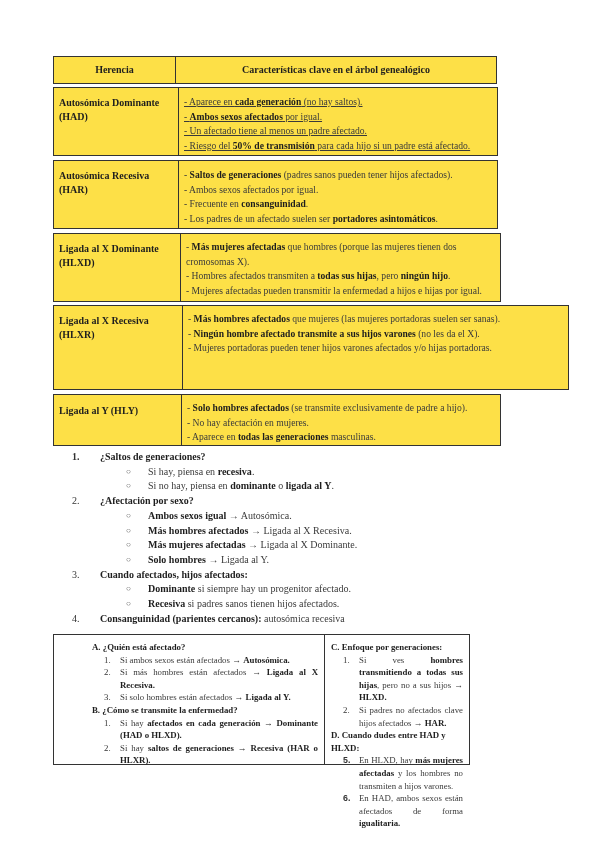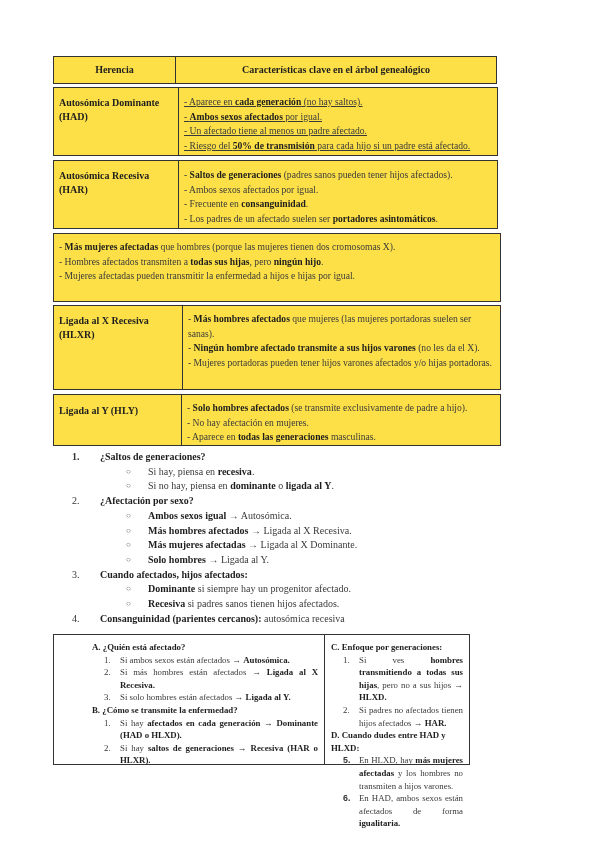--- a/index.html
+++ b/index.html
@@ -64,28 +64,32 @@
   </div>
   <div class="cell-r" style="padding-top:7px;">
     <div class="line"><span>- </span><b>Saltos de generaciones</b><span> (padres sanos pueden tener hijos afectados).</span></div>
     <div class="line"><span>- Ambos sexos afectados por igual.</span></div>
     <div class="line"><span>- Frecuente en </span><b>consanguinidad</b><span>.</span></div>
     <div class="line"><span>- Los padres de un afectado suelen ser </span><b>portadores asintomáticos</b><span>.</span></div>
   </div>
 </div>
 
 <div class="box" style="left:53px; top:233px; width:448px; height:69px;">
+  <div class="cell-l" style="width:127px; padding-top:8px;">
+    <div>Ligada al X Dominante</div>
+    <div>(HLXD)</div>
+  </div>
   <div class="cell-r" style="padding-top:6px;">
     <div class="wrap"><span>- </span><b>Más mujeres afectadas</b><span> que hombres (porque las mujeres tienen dos cromosomas X).</span></div>
     <div class="line"><span>- Hombres afectados transmiten a </span><b>todas sus hijas</b><span>, pero </span><b>ningún hijo</b><span>.</span></div>
     <div class="line"><span>- Mujeres afectadas pueden transmitir la enfermedad a hijos e hijas por igual.</span></div>
   </div>
 </div>
 
-<div class="box" style="left:53px; top:305px; width:448px; height:85px;">
+<div class="box" style="left:53px; top:305px; width:516px; height:85px;">
   <div class="cell-l" style="width:129px; padding-top:8px;">
     <div>Ligada al X Recesiva</div>
     <div>(HLXR)</div>
   </div>
   <div class="cell-r" style="padding-top:6px;">
     <div class="wrap"><span>- </span><b>Más hombres afectados</b><span> que mujeres (las mujeres portadoras suelen ser sanas).</span></div>
     <div class="line"><span>- </span><b>Ningún hombre afectado transmite a sus hijos varones</b><span> (no les da el X).</span></div>
     <div class="wrap"><span>- Mujeres portadoras pueden tener hijos varones afectados y/o hijas portadoras.</span></div>
   </div>
 </div>
@@ -181,21 +185,21 @@
       </div>
   </div>
   <div class="gcol right">
     <div class="gh">C.  Enfoque por generaciones:</div>
     <div class="gi">
         <span class="n">1.</span>
         <span class="t"><span>Si ves </span><b>hombres transmitiendo a todas sus hijas</b><span>, pero no a sus hijos → </span><b>HLXD.</b></span>
       </div>
     <div class="gi">
         <span class="n">2.</span>
-        <span class="t"><span>Si padres no afectados tienen hijos afectados → </span><b>HAR.</b></span>
+        <span class="t"><span>Si padres no afectados clave hijos afectados → </span><b>HAR.</b></span>
       </div>
     <div class="gh">D. Cuando dudes entre HAD y HLXD:</div>
     <div class="gi">
         <span class="n alt">5.</span>
         <span class="t"><span>En HLXD, hay </span><b>más mujeres afectadas</b><span> y los hombres no transmiten a hijos varones.</span></span>
       </div>
     <div class="gi">
         <span class="n alt">6.</span>
         <span class="t"><span>En HAD, ambos sexos están afectados de forma </span><b>igualitaria.</b></span>
       </div>

